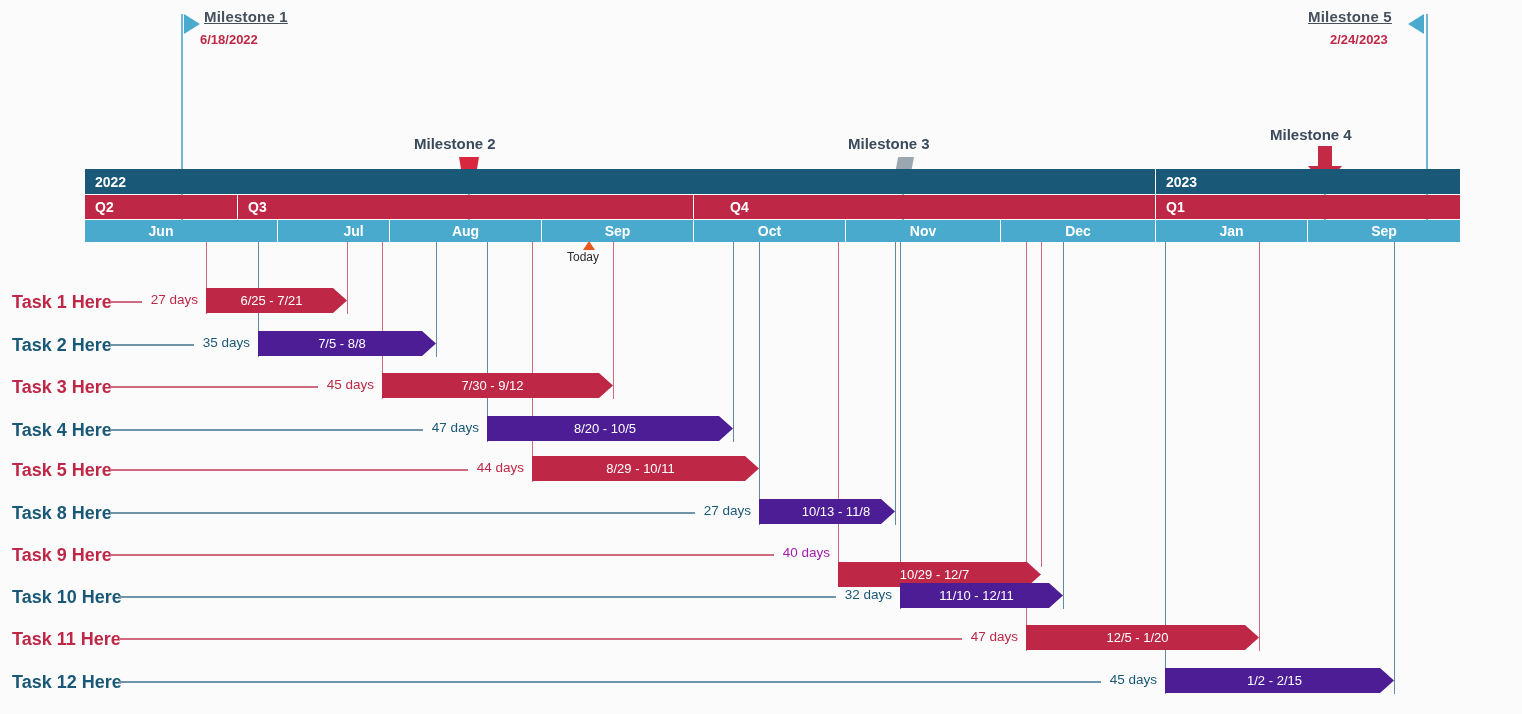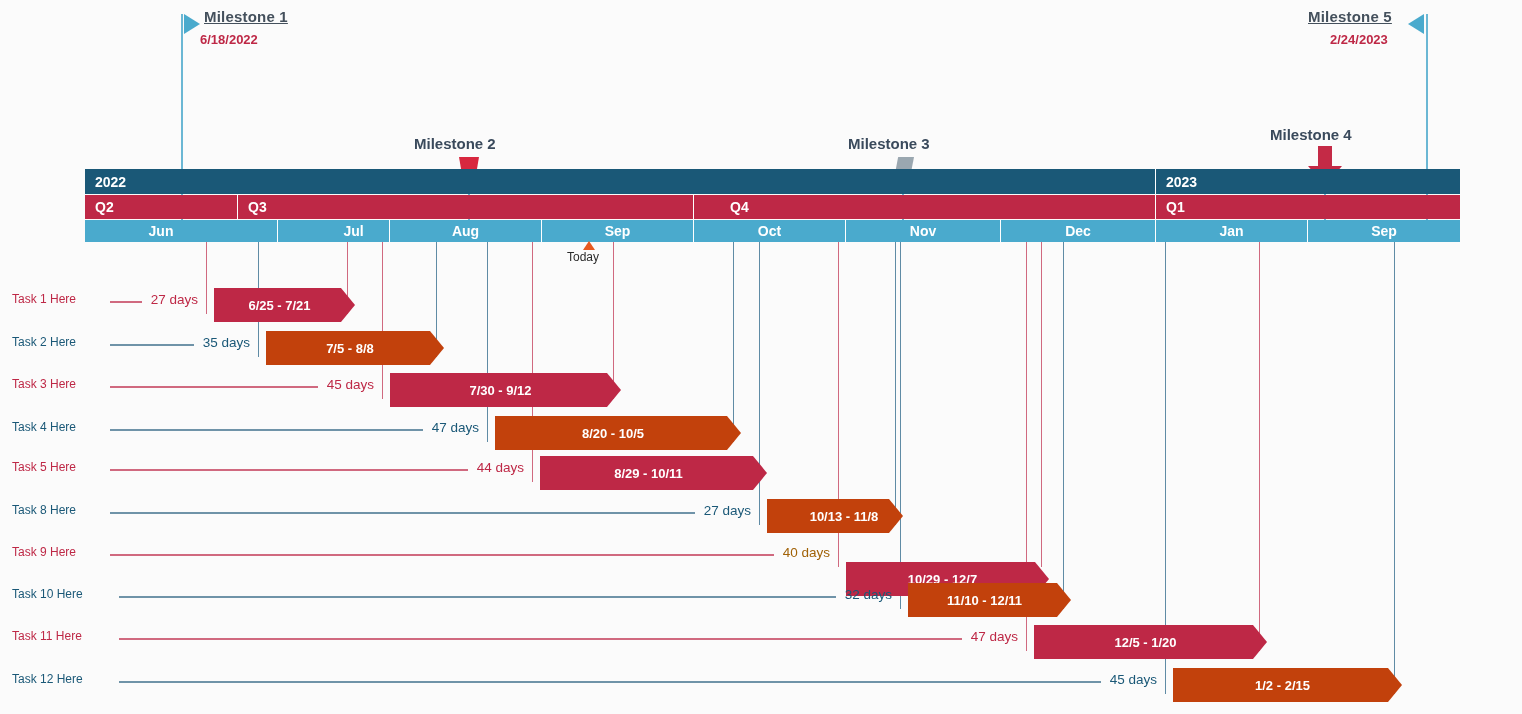--- a/index.html
+++ b/index.html
@@ -79,33 +79,33 @@
   }
   .today-txt {
     position: absolute; font-size: 12px; color: #2b2b2b; white-space: nowrap;
   }
 
   
   .vline { position: absolute; width: 1.4px; }
 
   
   .task-label {
-    position: absolute; font-weight: normal; font-size: 12px; white-space: nowrap;
+    position: absolute; font-weight: bold; font-size: 18px; white-space: nowrap;
   }
   .lead-line { position: absolute; height: 1.6px; }
   .days-txt {
     position: absolute; font-size: 13.5px; white-space: nowrap; text-align: right;
   }
   .bar {
-    position: absolute; height: 34px;
+    position: absolute; height: 25px;
     display: flex; align-items: center; justify-content: center;
-    color: #fff; font-weight: bold; font-size: 13px; white-space: nowrap; margin-left: 8px;
+    color: #fff; font-weight: normal; font-size: 13px; white-space: nowrap;
   }
   .bar.red  { background: #be2846; }
-  .bar.blue { background: #c2410c; }
+  .bar.blue { background: #4c1d95; }
   .bar-inner { position: relative; z-index: 2; padding-right: 10px; }
 </style>
 </head>
 <body>
 
 <div id="chart">
 
   <div id="vlines">
       <div class="vline" style="left: 206px; top: 242px; height: 72px; background: rgb(208, 105, 127);"></div>
       <div class="vline" style="left: 347px; top: 242px; height: 72px; background: rgb(208, 105, 127);"></div>
@@ -211,21 +211,21 @@
         <span class="bar-inner">8/29  -  10/11</span>
       </div>
       <div class="task-label" style="left: 12px; top: 503px; color: rgb(26, 88, 119);">Task 8 Here</div>
       <div class="lead-line" style="left: 110.4px; top: 512px; width: 584.6px; background: rgb(111, 147, 168);"></div>
       <div class="days-txt" style="left: 699px; width: 52px; top: 503px; color: rgb(26, 88, 119);">27 days</div>
       <div class="bar blue" style="left: 759px; top: 499px; width: 136px; clip-path: polygon(0px 0px, 122px 0px, 100% 50%, 122px 100%, 0px 100%); padding-left: 28px;">
         <span class="bar-inner">10/13  -  11/8</span>
       </div>
       <div class="task-label" style="left: 12px; top: 545px; color: rgb(190, 40, 70);">Task 9 Here</div>
       <div class="lead-line" style="left: 110.4px; top: 554px; width: 663.6px; background: rgb(208, 105, 127);"></div>
-      <div class="days-txt" style="left: 778px; width: 52px; top: 545px; color: #a16207; text-align: right;">40 days</div>
+      <div class="days-txt" style="left: 778px; width: 52px; top: 545px; color: #a21caf; text-align: right;">40 days</div>
       <div class="bar red" style="left: 838px; top: 562px; width: 203px; clip-path: polygon(0px 0px, 189px 0px, 100% 50%, 189px 100%, 0px 100%); text-align: center;">
         <span class="bar-inner">10/29  -  12/7</span>
       </div>
       <div class="task-label" style="left: 12px; top: 587px; color: rgb(26, 88, 119);">Task 10 Here</div>
       <div class="lead-line" style="left: 118.8px; top: 596px; width: 717.2px; background: rgb(111, 147, 168);"></div>
       <div class="days-txt" style="left: 840px; width: 52px; top: 587px; color: rgb(26, 88, 119);">32 days</div>
       <div class="bar blue" style="left: 900px; top: 583px; width: 163px; clip-path: polygon(0px 0px, 149px 0px, 100% 50%, 149px 100%, 0px 100%);">
         <span class="bar-inner">11/10  -  12/11</span>
       </div>
       <div class="task-label" style="left: 12px; top: 629px; color: rgb(190, 40, 70);">Task 11 Here</div>

